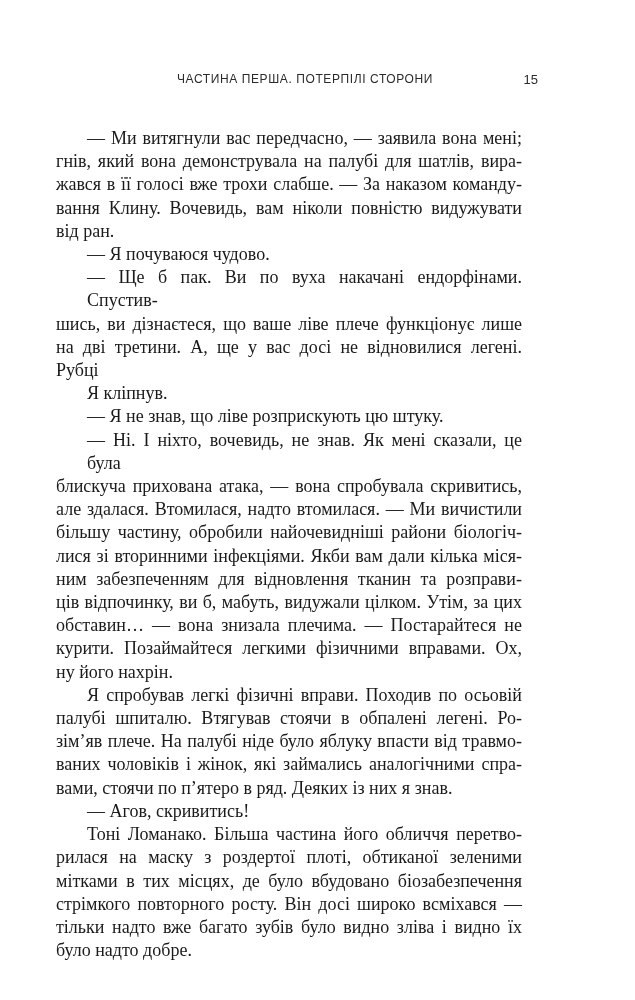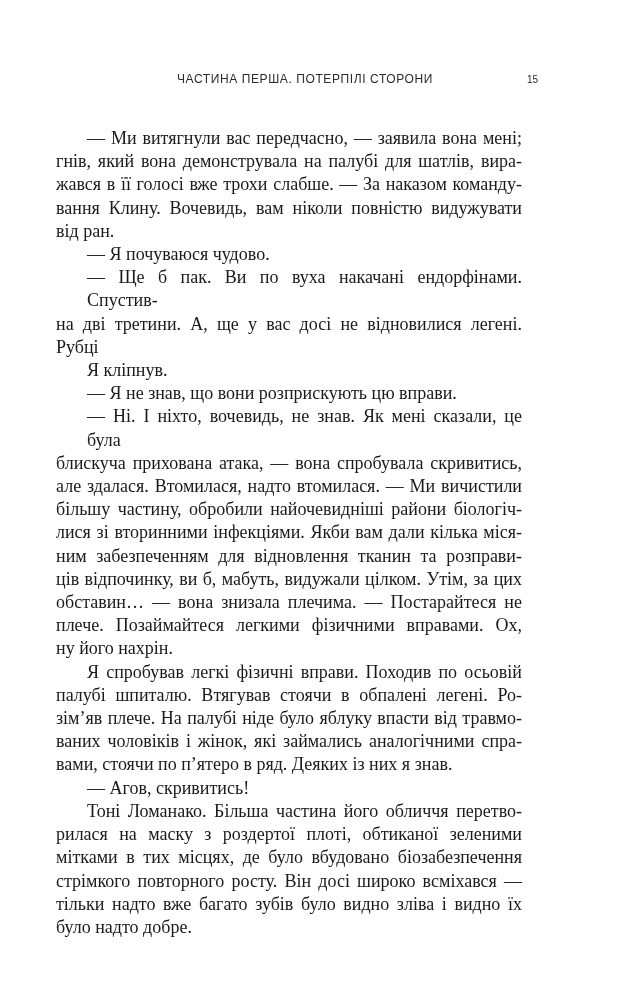--- a/index.html
+++ b/index.html
@@ -31,21 +31,21 @@
   .running-title {
     display: block;
     text-align: center;
     width: 100%;
   }
   .page-number {
     position: absolute;
     top: 0;
     right: 0;
     font-family: "Liberation Sans", sans-serif;
-    font-size: 10px;
+    font-size: 13px;
     line-height: 17px;
     letter-spacing: 0;
     color: var(--header-text);
   }
   .text-block {
     position: absolute;
     top: 127px;
     left: 56px;
     width: 466px;
     font-family: "Liberation Serif", "DejaVu Serif", serif;
@@ -77,38 +77,39 @@
         <div class="line">гнів, який вона демонструвала на палубі для шатлів, вира-</div>
         <div class="line">жався в її голосі вже трохи слабше. — За наказом команду-</div>
         <div class="line">вання Клину. Вочевидь, вам ніколи повністю видужувати</div>
         <div class="line last">від ран.</div>
       </div>
       <div class="paragraph">
         <div class="line first last">— Я почуваюся чудово.</div>
       </div>
       <div class="paragraph">
         <div class="line first">— Ще б пак. Ви по вуха накачані ендорфінами. Спустив-</div>
+        <div class="line">шись, ви дізнаєтеся, що ваше ліве плече функціонує лише</div>
         <div class="line">на дві третини. А, ще у вас досі не відновилися легені. Рубці</div>
       </div>
       <div class="paragraph">
         <div class="line first last">Я кліпнув.</div>
       </div>
       <div class="paragraph">
-        <div class="line first last">— Я не знав, що вони розприскують цю вправи.</div>
+        <div class="line first last">— Я не знав, що ліве розприскують цю штуку.</div>
       </div>
       <div class="paragraph">
         <div class="line first">— Ні. І ніхто, вочевидь, не знав. Як мені сказали, це була</div>
         <div class="line">блискуча прихована атака, — вона спробувала скривитись,</div>
         <div class="line">але здалася. Втомилася, надто втомилася. — Ми вичистили</div>
         <div class="line">більшу частину, обробили найочевидніші райони біологіч-</div>
         <div class="line">лися зі вторинними інфекціями. Якби вам дали кілька міся-</div>
         <div class="line">ним забезпеченням для відновлення тканин та розправи-</div>
         <div class="line">ців відпочинку, ви б, мабуть, видужали цілком. Утім, за цих</div>
         <div class="line">обставин… — вона знизала плечима. — Постарайтеся не</div>
-        <div class="line">плече. Позаймайтеся легкими фізичними вправами. Ох,</div>
+        <div class="line">курити. Позаймайтеся легкими фізичними вправами. Ох,</div>
         <div class="line last">ну його нахрін.</div>
       </div>
       <div class="paragraph">
         <div class="line first">Я спробував легкі фізичні вправи. Походив по осьовій</div>
         <div class="line">палубі шпиталю. Втягував стоячи в обпалені легені. Ро-</div>
         <div class="line">зім’яв плече. На палубі ніде було яблуку впасти від травмо-</div>
         <div class="line">ваних чоловіків і жінок, які займались аналогічними спра-</div>
         <div class="line last">вами, стоячи по п’ятеро в ряд. Деяких із них я знав.</div>
       </div>
       <div class="paragraph">

